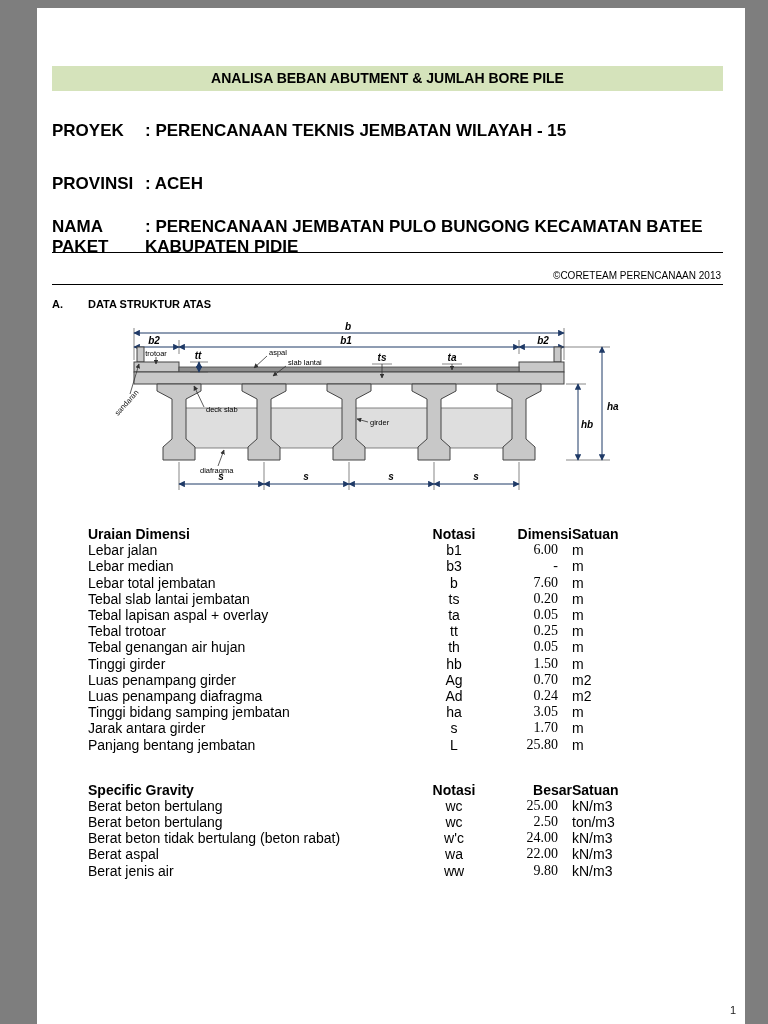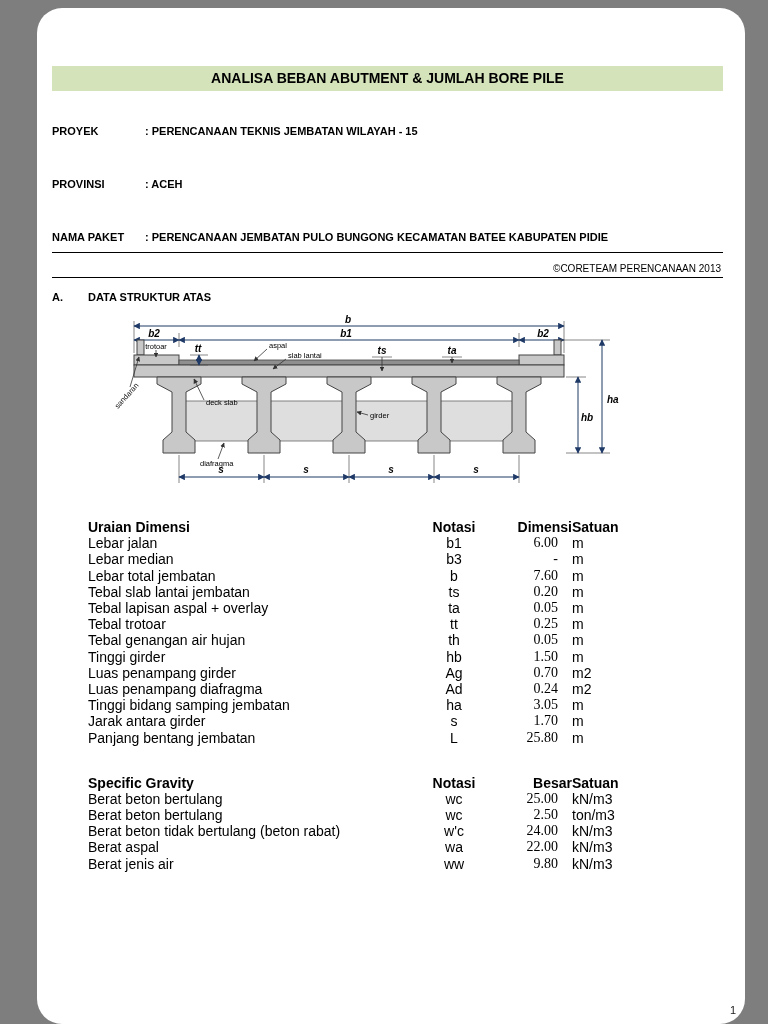--- a/index.html
+++ b/index.html
@@ -6,46 +6,45 @@
   html,body { width:768px; height:1024px; }
   body {
     background:#7e7e7e;
     font-family:"Liberation Sans","DejaVu Sans",sans-serif;
     position:relative;
     overflow:hidden;
   }
   .page {
     position:absolute; left:37px; top:8px; width:708px; height:1016px;
     background:#ffffff;
-    border-radius:25px;
   }
   .content { padding:58px 22px 0 15px; }
 
   
   .title-bar {
     background:#d5e3bb;
     height:25px; line-height:25px;
     text-align:center;
     font-weight:bold; font-size:14px; color:#000;
   }
 
   
   .fields { margin-top:5px; }
-  .field { display:flex; height:26px; align-items:center; font-size:11px; font-weight:bold; color:#000;margin-top:27px; }
+  .field { display:flex; height:26px; align-items:center; font-size:17px; font-weight:bold; color:#000;margin-top:27px; }
   .flabel { width:93px; flex:none; }
   .fvalue { flex:1; }
 
   
   .copyright-bar {
     margin-top:2px;
     border-top:1.4px solid #000;
     border-bottom:1.4px solid #000;
     text-align:right;
     font-size:10px;
-    padding:10px 2px 3px 0;
+    padding:17px 2px 3px 0;
     color:#000;
   }
 
   
   .section-heading { margin-top:13px; display:flex; font-size:11px; font-weight:bold; color:#000; }
   .sec-letter { width:36px; flex:none; }
 
   
   .diagram { margin:10px 0 0 62px; width:540px; height:190px; }
   .diagram svg { display:block; }

